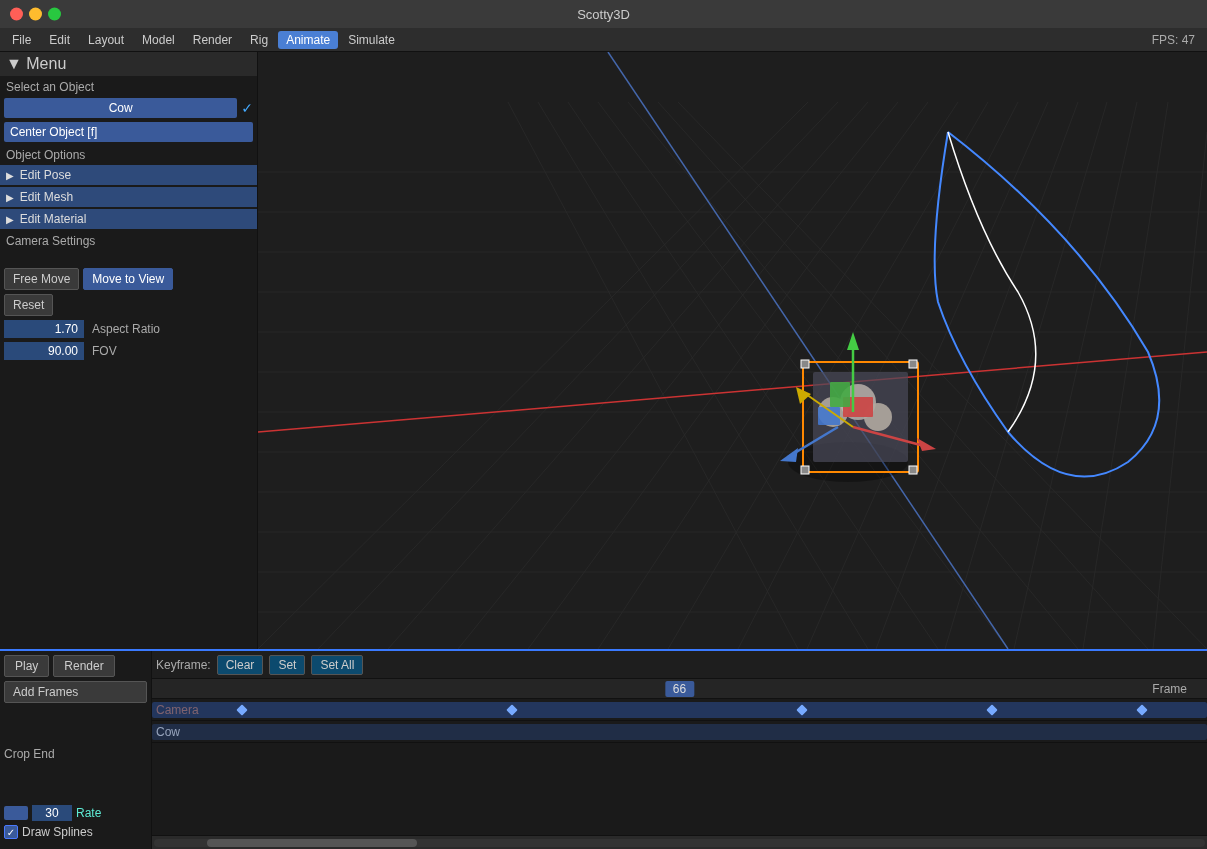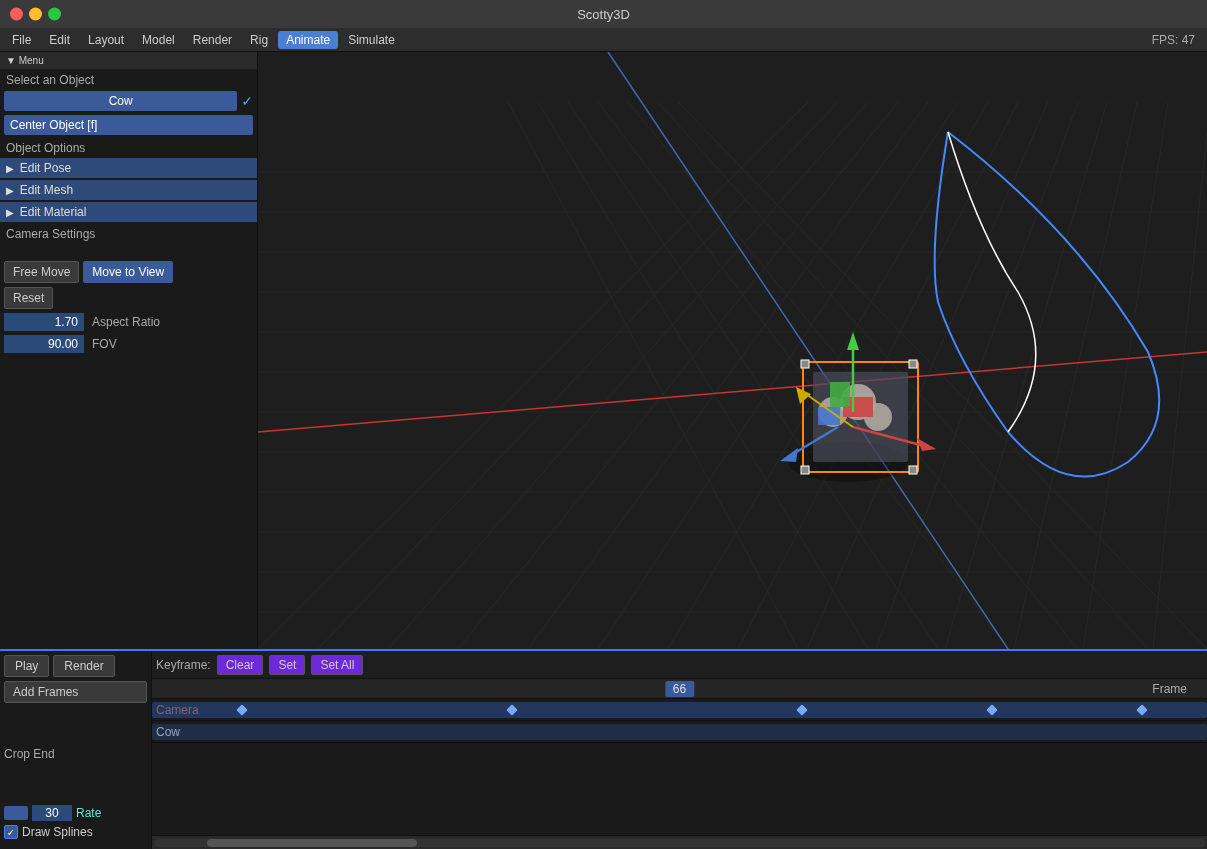--- a/index.html
+++ b/index.html
@@ -96,21 +96,21 @@
       background: #1a1a1a;
       border-right: 1px solid #111;
       display: flex;
       flex-direction: column;
       overflow-y: auto;
     }
 
     .sidebar-section-header {
       background: #2a2a2a;
       padding: 3px 6px;
-      font-size: 10px;
+      font-size: 16px;
       color: #ccc;
       display: flex;
       align-items: center;
       gap: 4px;
     }
 
     .section-label {
       font-size: 12px;
       color: #aaa;
       padding: 4px 6px 2px 6px;
@@ -365,21 +365,21 @@
       gap: 6px;
       border-bottom: 1px solid #111;
     }
 
     .kf-label {
       color: #aaa;
       font-size: 12px;
     }
 
     .kf-btn {
-      background: #6d28d9;
+      background: #0c4a6e;
       color: #ccc;
       border: 1px solid #555;
       padding: 2px 8px;
       font-size: 12px;
       cursor: pointer;
       border-radius: 2px;
     }
 
     #timeline-ruler {
       height: 20px;

